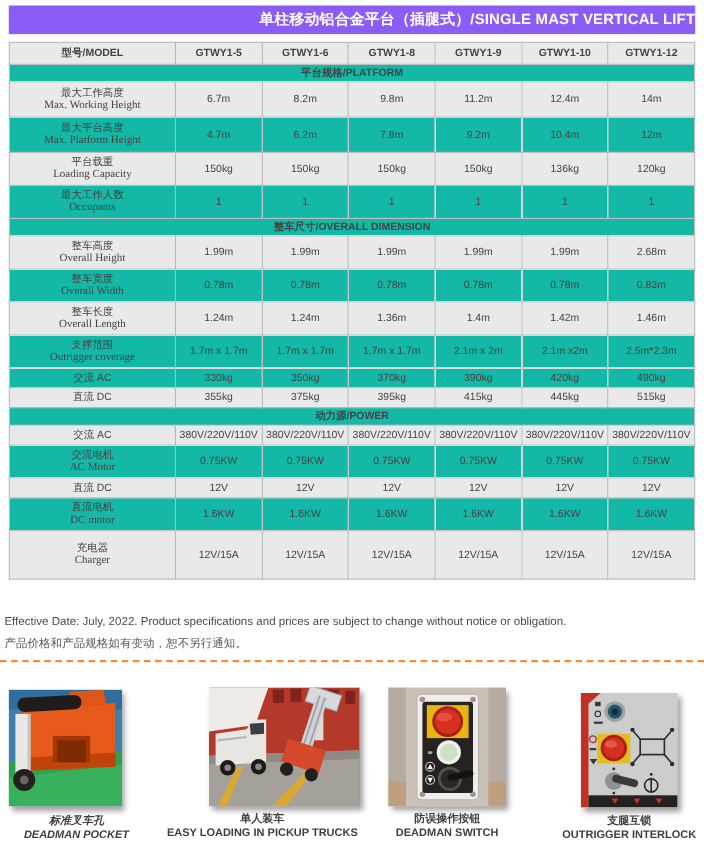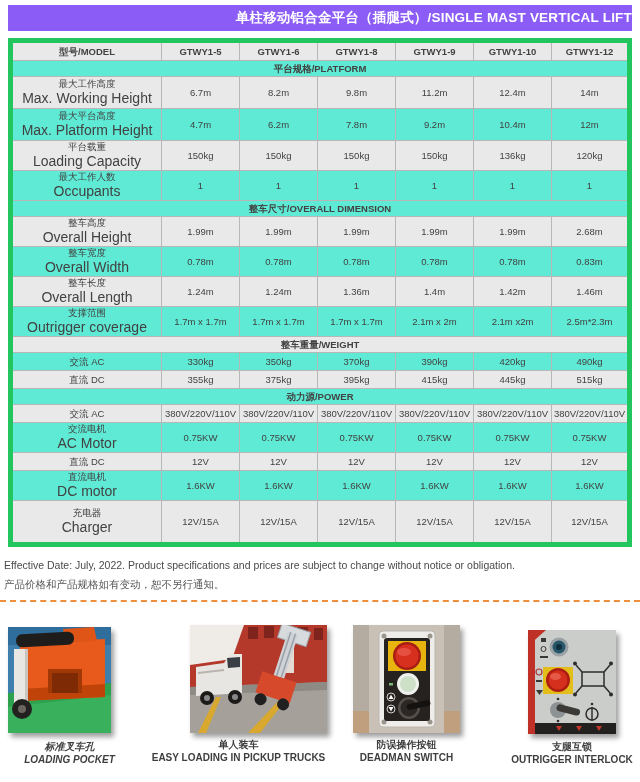--- a/index.html
+++ b/index.html
@@ -4,31 +4,31 @@
 <style>
   html,body{margin:0;padding:0;background:#ffffff;}
   .page{position:relative;width:640px;height:782px;background:#ffffff;overflow:hidden;
         font-family:"Liberation Sans","DejaVu Sans",sans-serif;color:#3f3f3f;}
   
   .titlebar{position:absolute;left:8px;top:5px;width:624px;height:26px;background:#8b5cf6;
             color:#ffffff;font-weight:bold;font-size:13.5px;line-height:26px;text-align:right;
             letter-spacing:.2px;}
   
   table.spec{position:absolute;left:8px;top:38px;width:624px;border-collapse:collapse;
-             table-layout:fixed;border:5px solid #22c55e;}
+             table-layout:fixed;border:1px solid #22c55e;}
   table.spec td{border:1px solid #b7b7b7;text-align:center;padding:0;color:#424242;
                 font-size:9.5px;line-height:1.2;overflow:hidden;}
   tr.g{background:#e9e9e9;}
-  tr.w{background:#5eead4;}
+  tr.w{background:#14b8a6;}
   tr.h20{height:20px;} tr.h16{height:16px;} tr.h32{height:32px;margin-top:23px;}
   tr.h30{height:30px;} tr.h18{height:18px;} tr.h28{height:44px;}
   td.model, td.corner{font-weight:bold;font-size:10.5px;}
   td.sec{text-align:left;padding-left:20px;font-weight:bold;font-size:10.5px;}
   td.lbl .zh{display:block;font-size:9.5px;}
-  td.lbl .en{display:block;font-size:14px;}
+  td.lbl .en{display:block;font-size:10px;font-family:Liberation Serif, serif;}
   td.val{font-size:9.5px;}
   
   .notes{position:absolute;left:4px;top:559px;width:632px;}
   .notes .n-en{font-size:10.5px;color:#4a4a4a;}
   .notes .n-zh{font-size:10.5px;color:#555;margin-top:7px;}
   
   .divider{position:absolute;left:0;top:600px;width:640px;border-top:2px dashed #ee8f3d;}
   
   .gallery{position:absolute;left:0;top:600px;width:640px;height:182px;}
   .g-item{position:absolute;}
@@ -178,23 +178,20 @@
           <span class="en">Outrigger coverage</span>
         </td>
         <td class="val">1.7m x 1.7m</td>
         <td class="val">1.7m x 1.7m</td>
         <td class="val">1.7m x 1.7m</td>
         <td class="val">2.1m x 2m</td>
         <td class="val">2.1m x2m</td>
         <td class="val">2.5m*2.3m</td>
       </tr>
 
-      <tr class="g h16">
-        <td class="sec" colspan="7">整车重量/WEIGHT</td>
-      </tr>
 
       <tr class="w h18">
         <td class="lbl">
           <span class="zh">交流 AC</span>
         </td>
         <td class="val">330kg</td>
         <td class="val">350kg</td>
         <td class="val">370kg</td>
         <td class="val">390kg</td>
         <td class="val">420kg</td>
@@ -303,21 +300,21 @@
         <rect x="44" y="46" width="26" height="20" fill="#7d2a05"></rect>
         <polygon points="55,2 86,0 89,14 58,16" fill="#df5417"></polygon>
         <rect x="8" y="6" width="58" height="13" rx="6" fill="#1f1d1c" transform="rotate(-3 37 12)"></rect>
         <rect x="6" y="22" width="13" height="54" fill="#e9e7e3"></rect>
         <rect x="17" y="22" width="3" height="54" fill="#c9c6c0"></rect>
         <circle cx="14" cy="82" r="10" fill="#23211f"></circle>
         <circle cx="14" cy="82" r="4" fill="#6b6560"></circle>
       </svg>
       <div class="g-cap">
         <div class="c-zh">标准叉车孔</div>
-        <div class="c-en">LOADING POCKET</div>
+        <div class="c-en">DEADMAN POCKET</div>
       </div>
     </div>
 
     <div class="g-item" id="it2">
       <svg class="g-photo" width="137" height="108" viewBox="0 0 137 108">
         <rect width="137" height="108" fill="#b5392b"></rect>
         <polygon points="0,0 54,0 42,34 0,40" fill="#efece7"></polygon>
         <rect x="58" y="2" width="10" height="12" fill="#7e241c"></rect>
         <rect x="74" y="1" width="10" height="12" fill="#7e241c"></rect>
         <rect x="108" y="2" width="10" height="12" fill="#7e241c"></rect>

